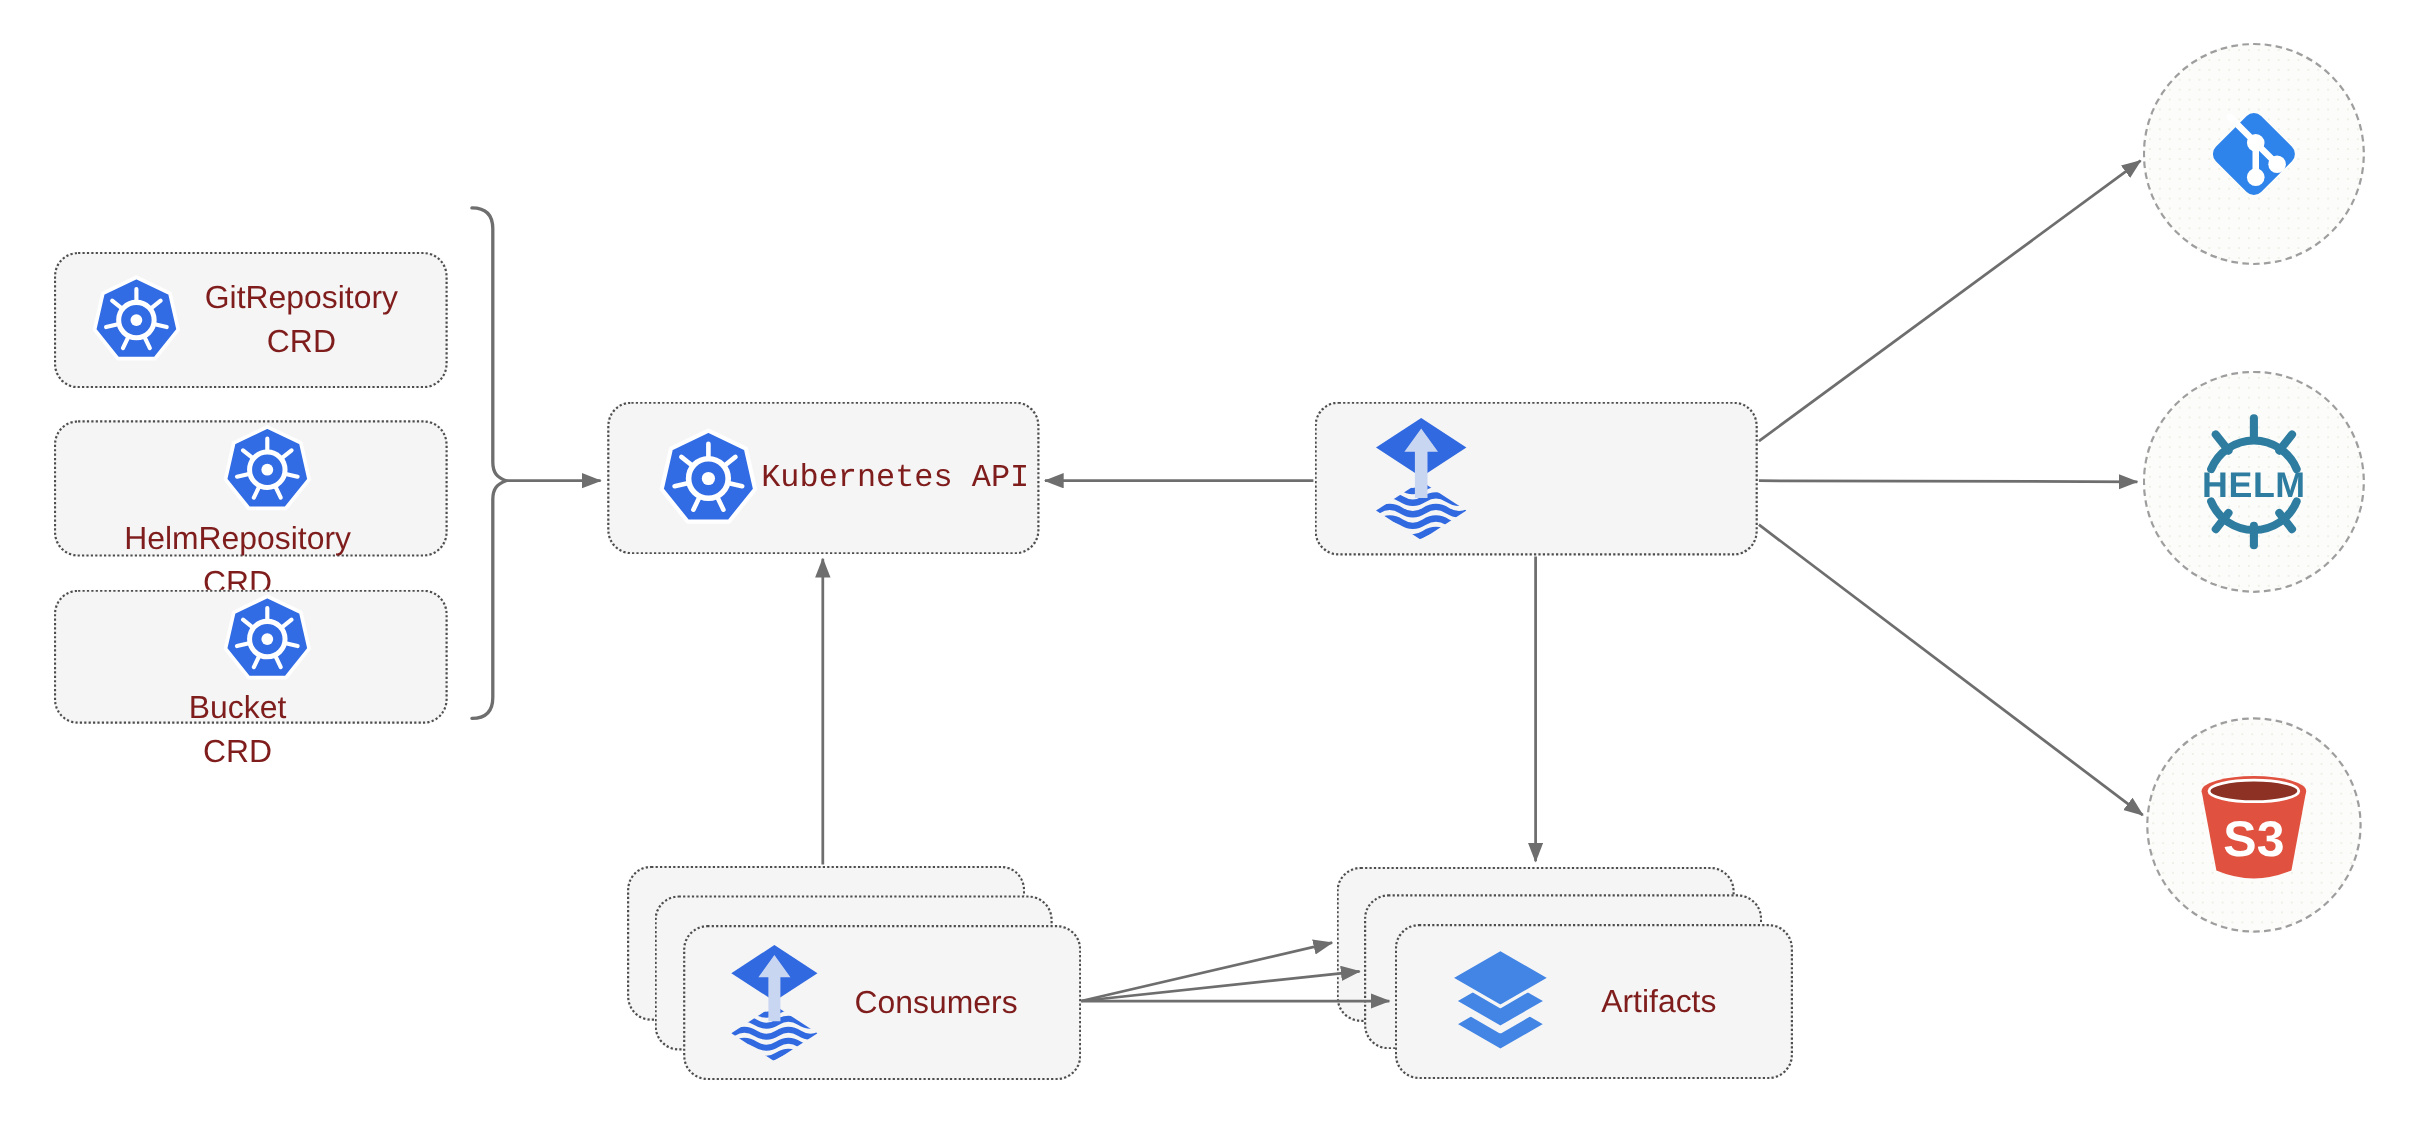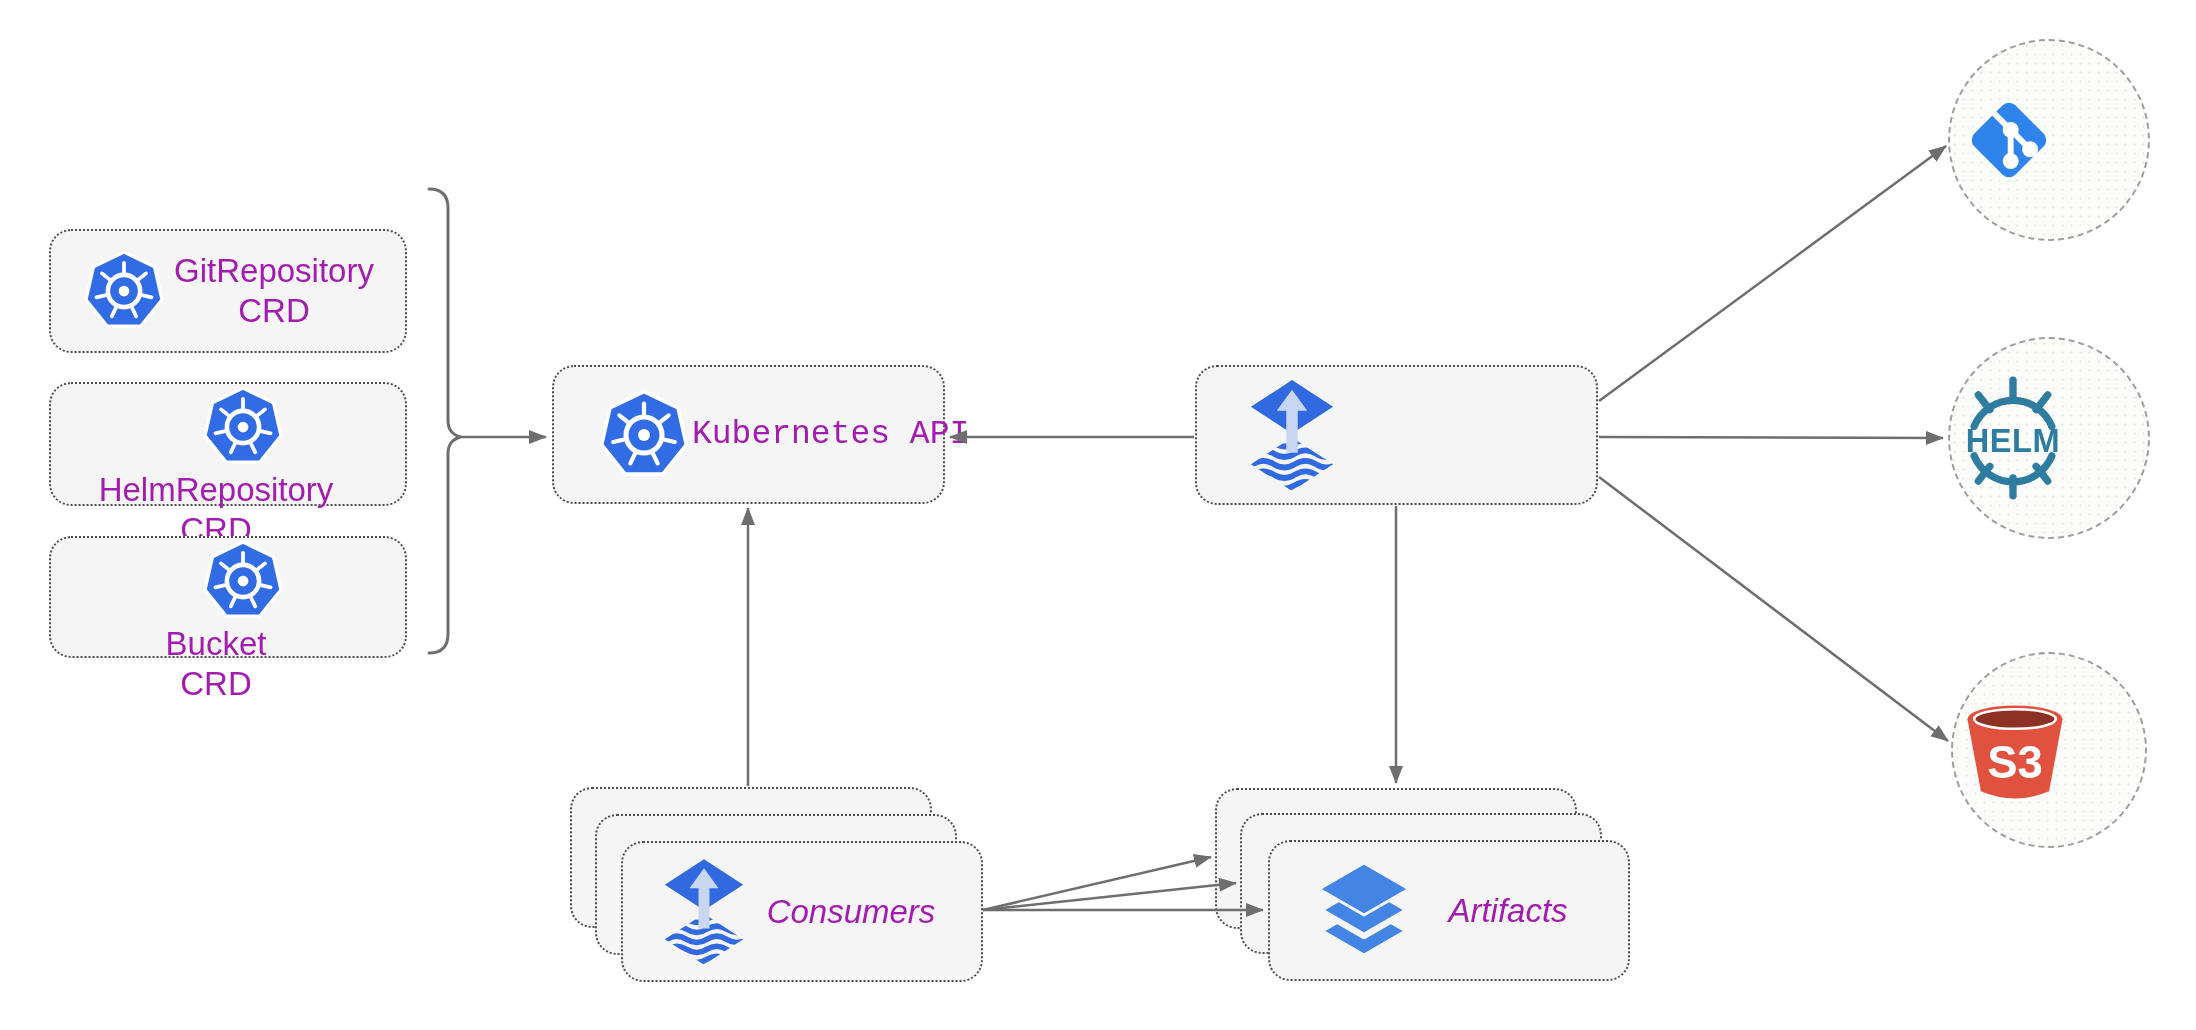--- a/index.html
+++ b/index.html
@@ -17,42 +17,42 @@
     position: absolute;
     background: #F5F5F5;
     border: 2.5px dotted #4D4D4D;
     border-radius: 22px;
     display: flex;
     align-items: center;
     z-index: 2;
   }
   .node.back  { z-index: 2; }
   .node.mid   { z-index: 3; }
-  .node.front { z-index: 4; font-style: italic; }
+  .node.front { z-index: 4; }
   .node .icon { flex: 0 0 auto; display: flex; align-items: center; justify-content: center; }
   .node .label {
     flex: 1 1 auto;
     text-align: center;
-    font-size: 33px;
+    font-size: 29px;
     line-height: 40px;
-    color: #a21caf;
+    color: #7f1d1d;
     padding-right: 24px;
     white-space: nowrap;
   }
   
   .ext-circle {
     position: absolute;
     border: 2.5px dashed #9E9E9E;
     border-radius: 50%;
     background-color: #FCFCFA;
     background-image: radial-gradient(#EFEFE8 1.2px, transparent 1.2px);
     background-size: 9px 9px;
     display: flex;
     align-items: center;
-    justify-content: flex-start;
+    justify-content: center;
     z-index: 2;
   }
   
   .edges {
     position: absolute;
     left: 0; top: 0;
     z-index: 5;
     pointer-events: none;
   }
   .edge { stroke: #6E6E6E; stroke-width: 2.5; fill: none; }

